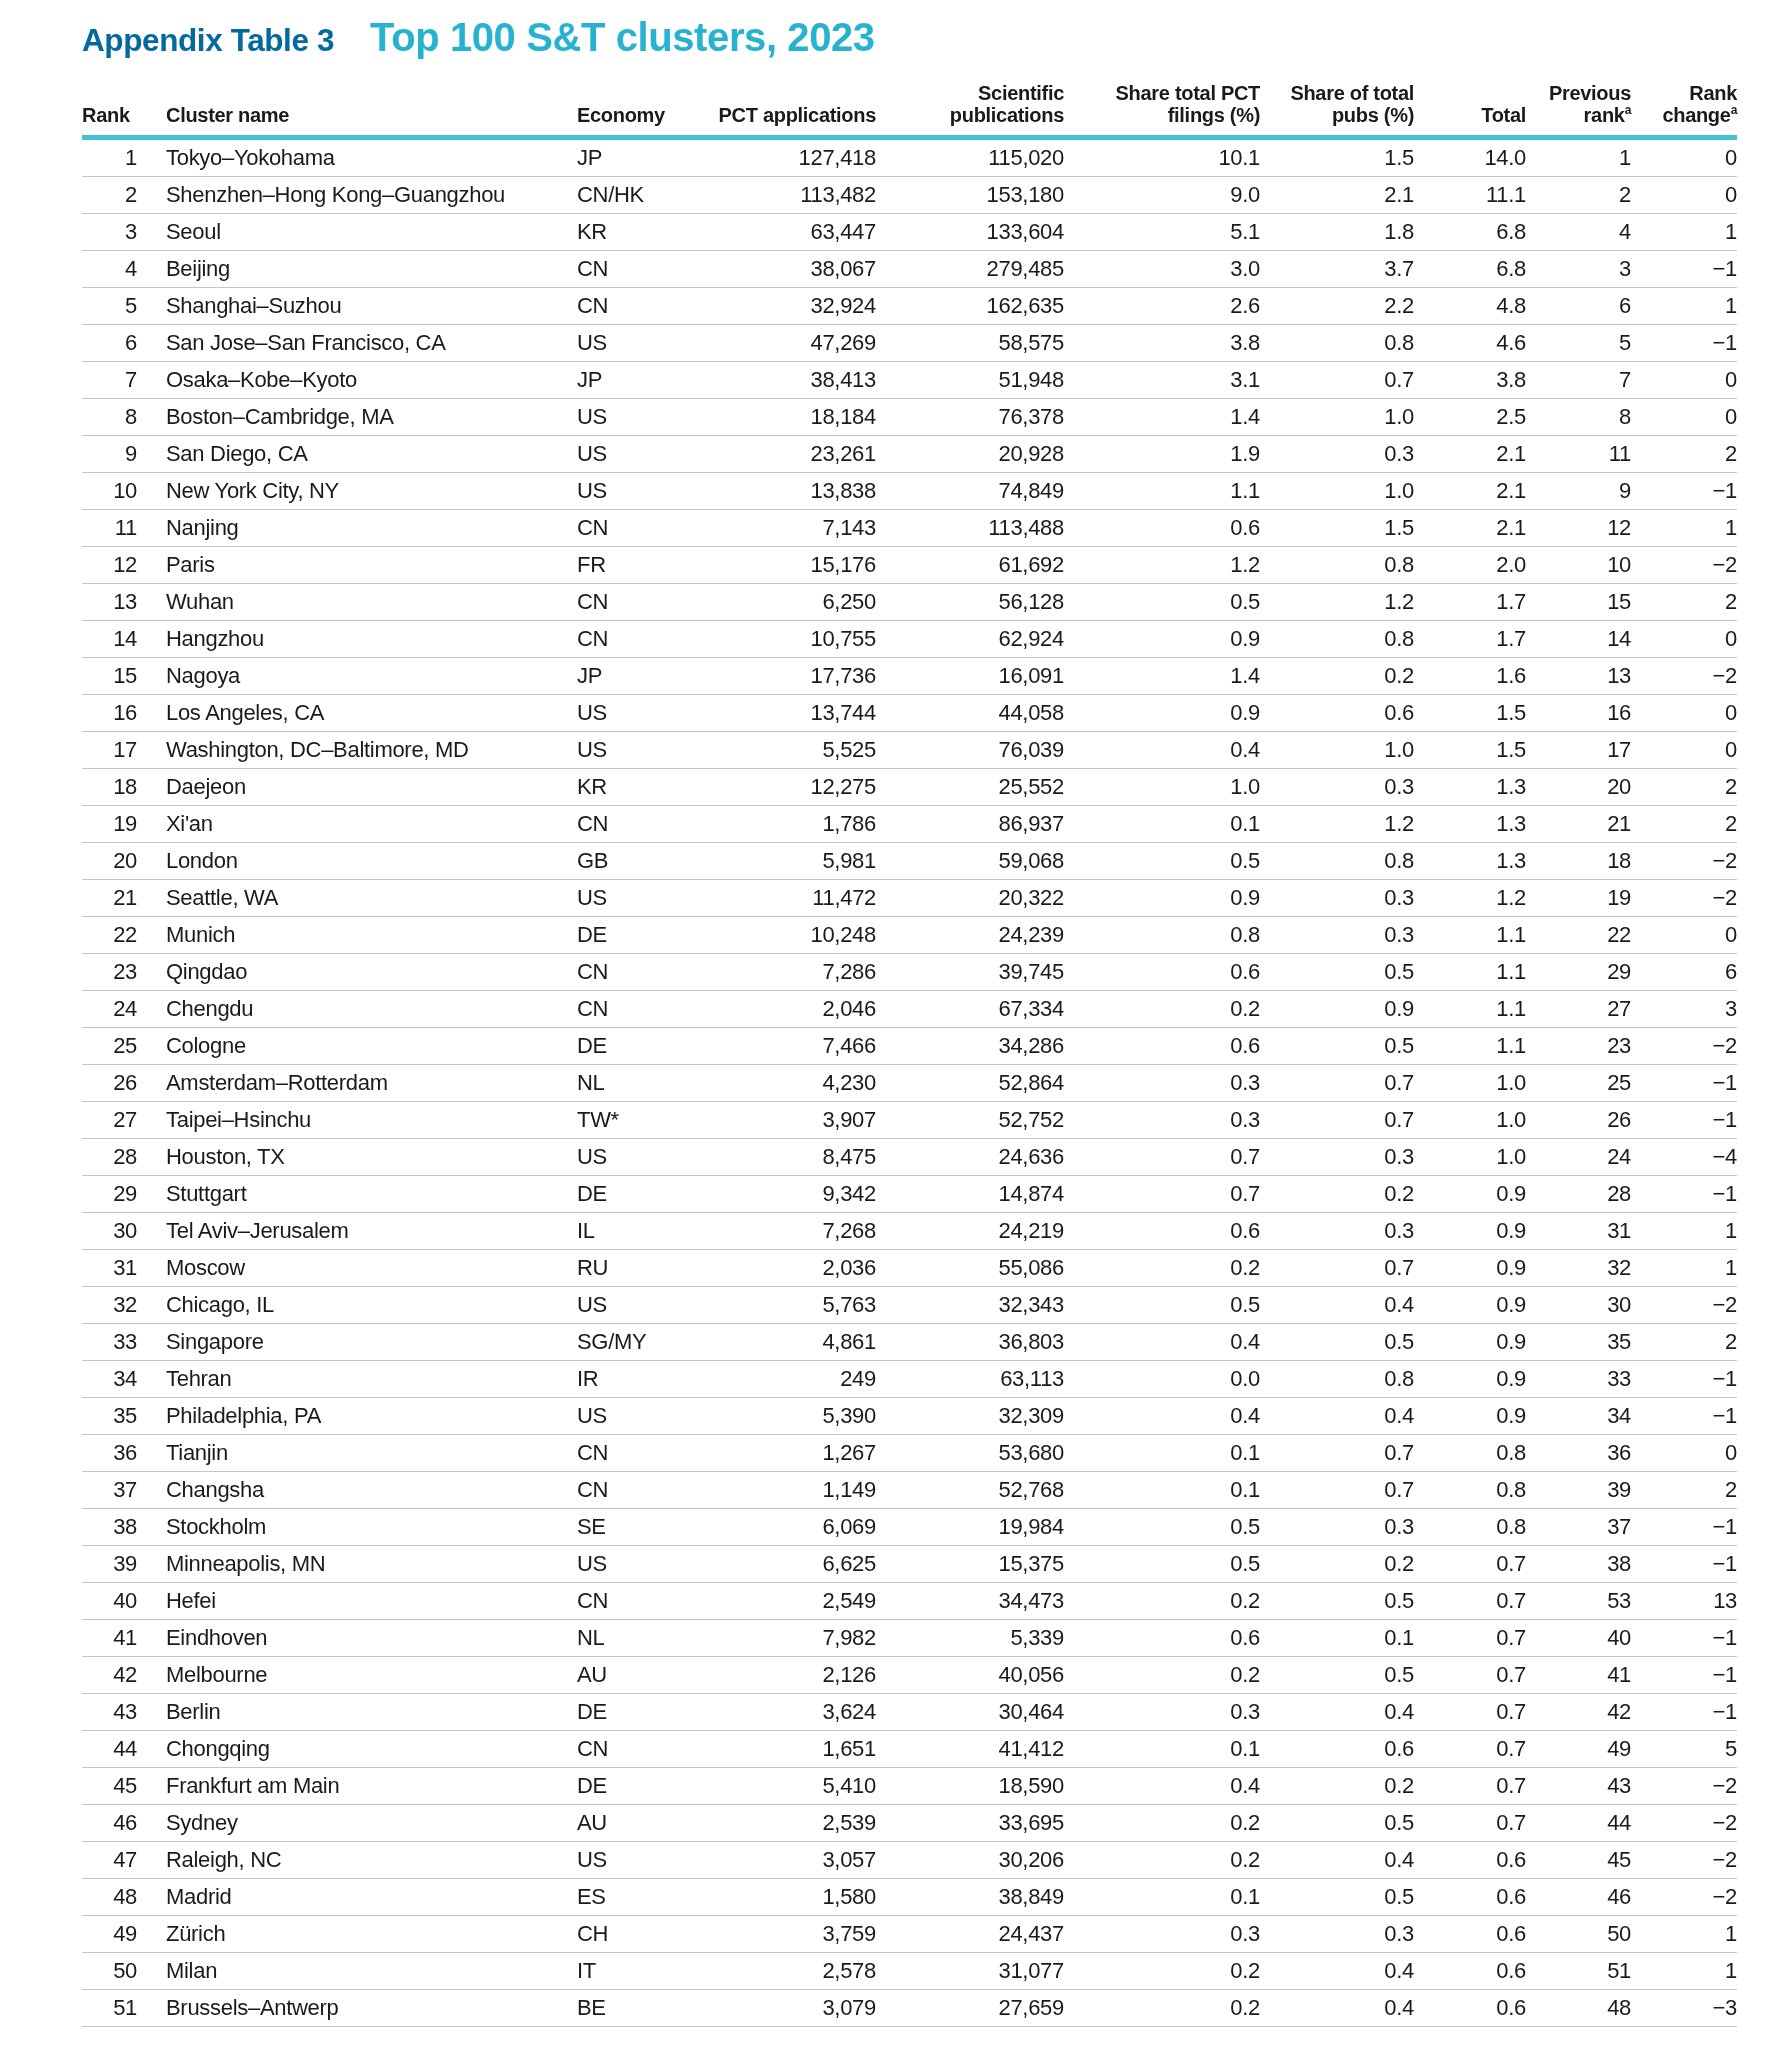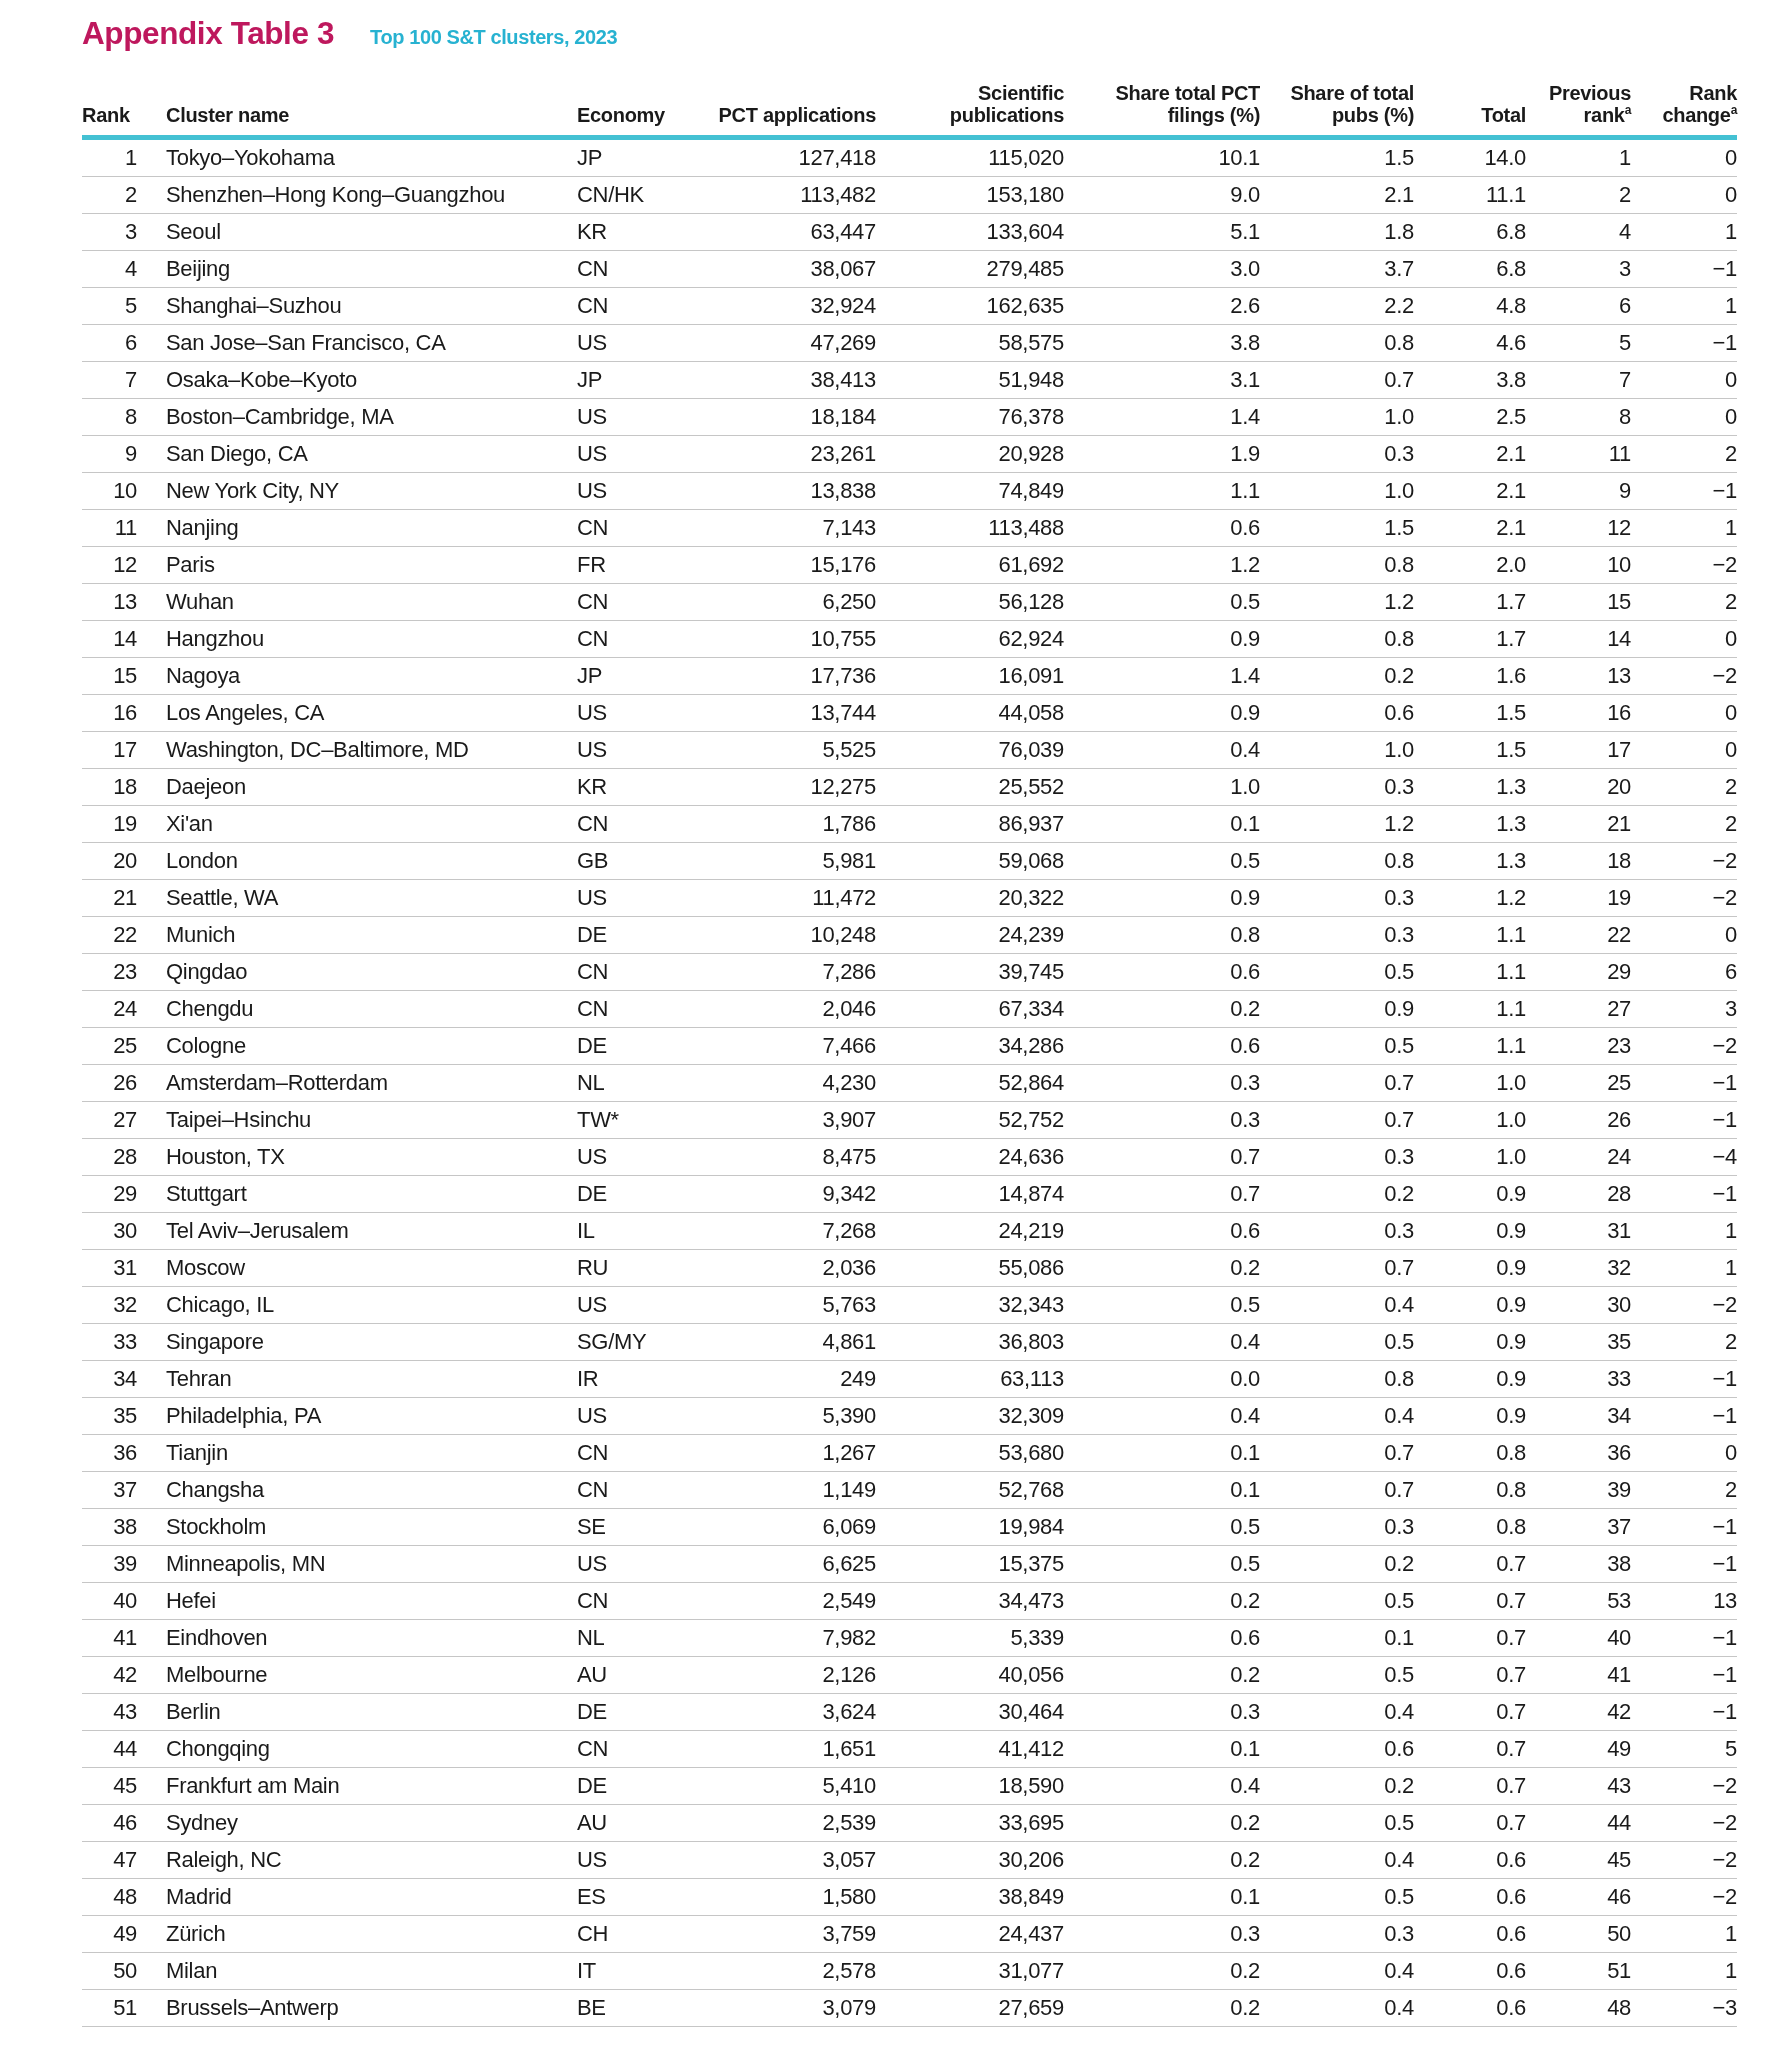--- a/index.html
+++ b/index.html
@@ -20,25 +20,25 @@
   .title-row {
     display: flex;
     align-items: baseline;
     gap: 36px;
     height: 53px;
   }
   .title-main {
     font-size: 31.5px;
     font-weight: bold;
     letter-spacing: -0.4px;
-    color: #be185d;
+    color: #0369a1;
     white-space: nowrap;
   }
   .title-sub {
-    font-size: 20px;
+    font-size: 40px;
     font-weight: bold;
     letter-spacing: -0.4px;
     color: #27b2d1;
     white-space: nowrap;
   }
   table.clusters {
     border-collapse: collapse;
     table-layout: fixed;
     width: 1653px;
   }

